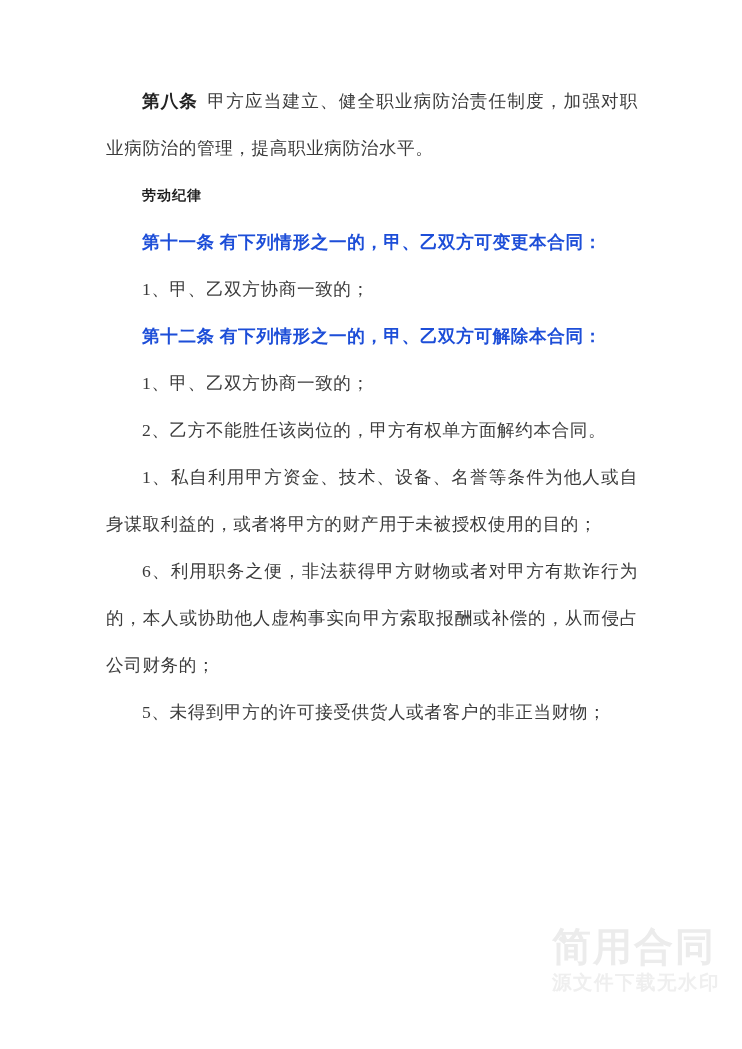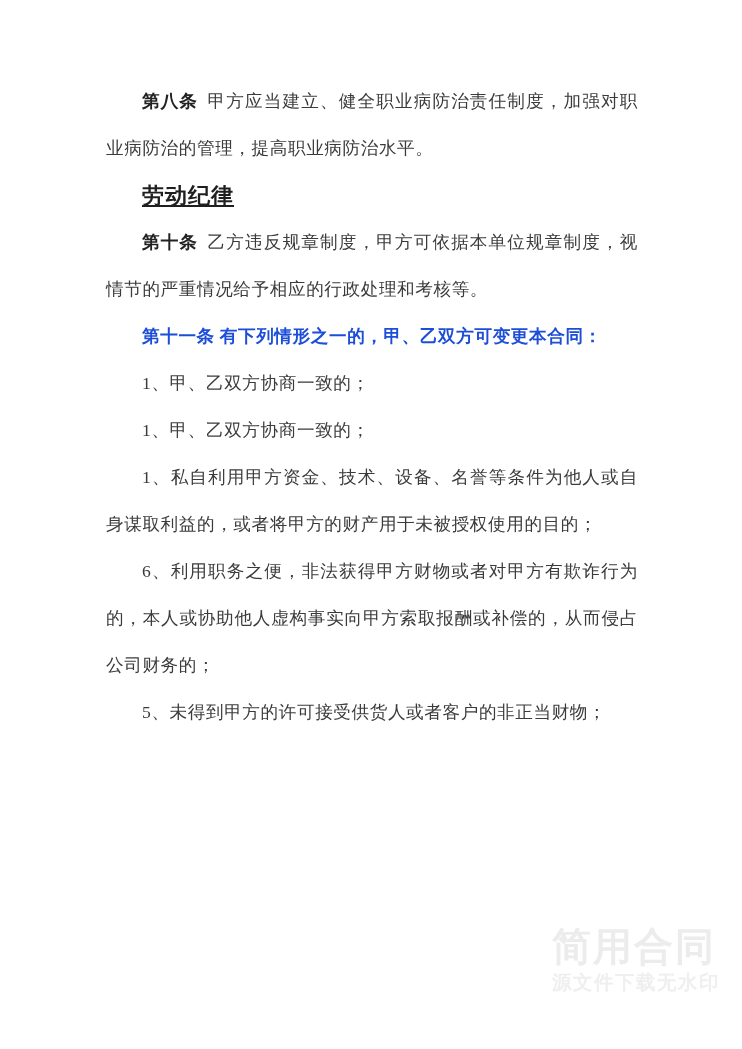--- a/index.html
+++ b/index.html
@@ -44,27 +44,26 @@
   }
   .para .lead-gap { display: inline-block; width: 9px; }
 
   .para.all-bold {
     font-weight: bold;
     color: #1d4ed8;
   }
 
   .heading {
     margin: 0;
-    font-size: 22px;
+    font-size: 14px;
     line-height: 47px;
     font-weight: bold;
     color: #1f1f1f;
     text-indent: 36px;
     letter-spacing: 1px;
-    text-decoration: underline;
   }
 
   
   .watermark {
     position: absolute;
     right: 22px;
     bottom: 52px;
     text-align: left;
     user-select: none;
     pointer-events: none;
@@ -95,32 +94,31 @@
 
   <div class="doc-body">
 
     <p class="para">
       <span class="lead">第八条</span><span class="lead-gap"></span><span>甲方应当建立、健全职业病防治责任制度，加强对职业病防治的管理，提高职业病防治水平。</span>
     </p>
 
     <p class="heading">劳动纪律</p>
 
 
-    <p class="para">
-      <span class="lead">第十条</span><span class="lead-gap"></span><span>乙方违反规章制度，甲方可依据本单位规章制度，视情节的严重情况给予相应的行政处理和考核等。</span>
-    </p>
 
     <p class="para all-bold">第十一条 有下列情形之一的，甲、乙双方可变更本合同：</p>
 
     <p class="para">1、甲、乙双方协商一致的；</p>
 
 
+    <p class="para all-bold">第十二条 有下列情形之一的，甲、乙双方可解除本合同：</p>
 
     <p class="para">1、甲、乙双方协商一致的；</p>
 
+    <p class="para">2、乙方不能胜任该岗位的，甲方有权单方面解约本合同。</p>
 
     <p class="para">1、私自利用甲方资金、技术、设备、名誉等条件为他人或自身谋取利益的，或者将甲方的财产用于未被授权使用的目的；</p>
 
     <p class="para">6、利用职务之便，非法获得甲方财物或者对甲方有欺诈行为的，本人或协助他人虚构事实向甲方索取报酬或补偿的，从而侵占公司财务的；</p>
 
     <p class="para">5、未得到甲方的许可接受供货人或者客户的非正当财物；</p>
 
   </div>
 
   <div class="watermark">

